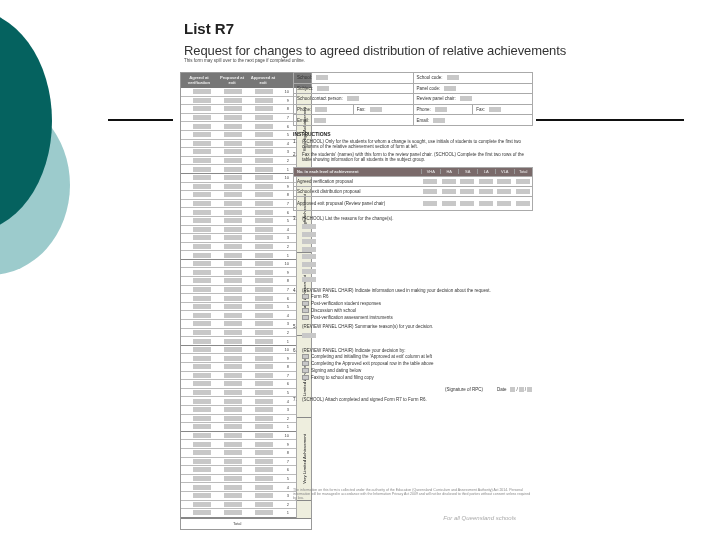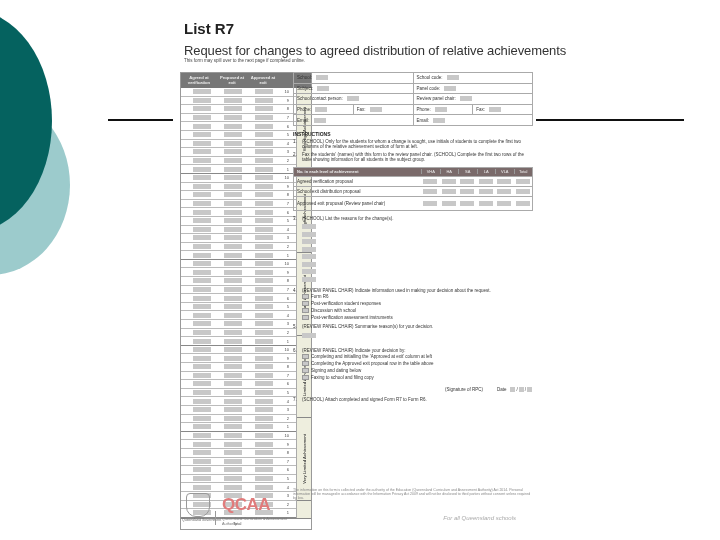--- a/index.html
+++ b/index.html
@@ -637,21 +637,14 @@
         <i></i>
     </div>
     <div class="instr" style="margin-top:5px">
         <span class="n">7.</span>
         <span>(SCHOOL) Attach completed and signed Form R7 to Form R6.</span>
       </div>
   </div>
 
   <div class="foot" style="top:470px">The information on this form is collected under the authority of the Education (Queensland Curriculum and Assessment Authority) Act 2014. Personal information will be managed in accordance with the Information Privacy Act 2009 and will not be disclosed to third parties without consent unless required by law.</div>
 
-  <div class="logo">
-    <div class="crest"></div>
-    <div class="gov">Queensland Government</div>
-    <div class="logo-div"></div>
-    <div class="qcaa">QCAA</div>
-    <div class="qcaa-sub">Queensland Curriculum &amp; Assessment Authority</div>
-  </div>
   <div class="tagline">For all Queensland schools</div>
 </div>
 
 </body></html>

